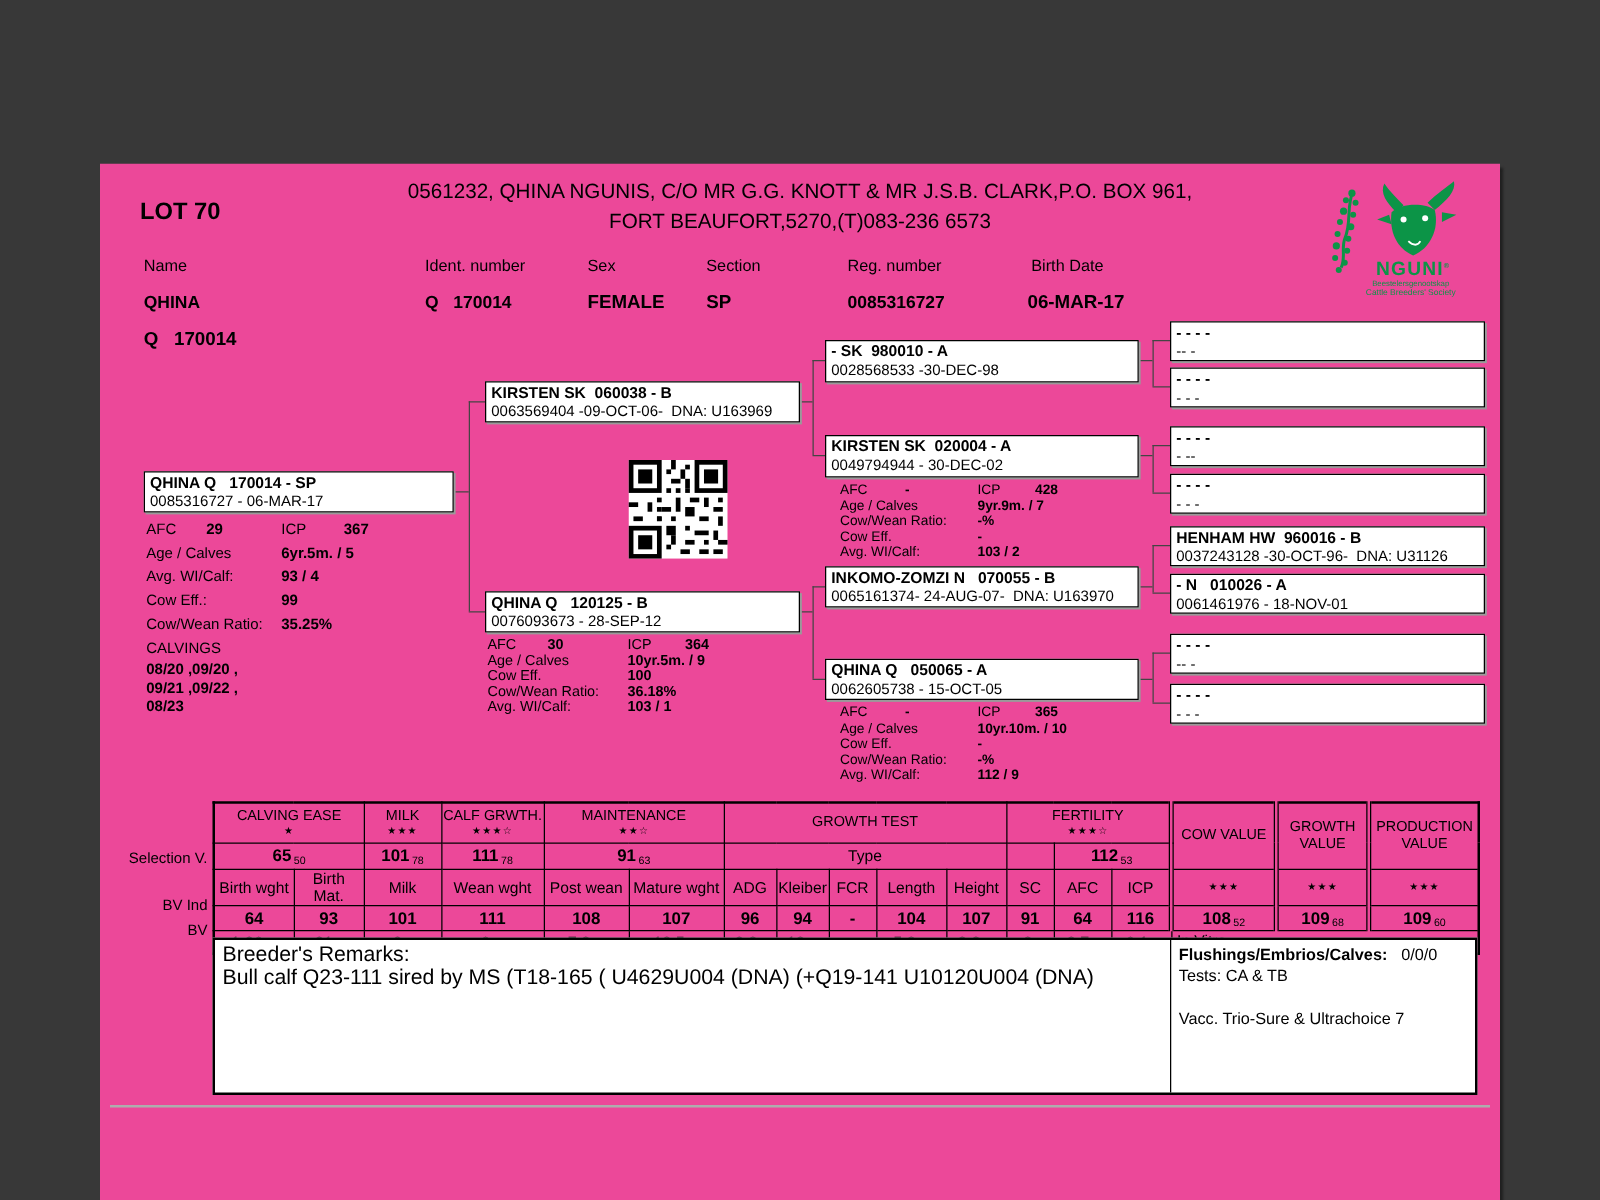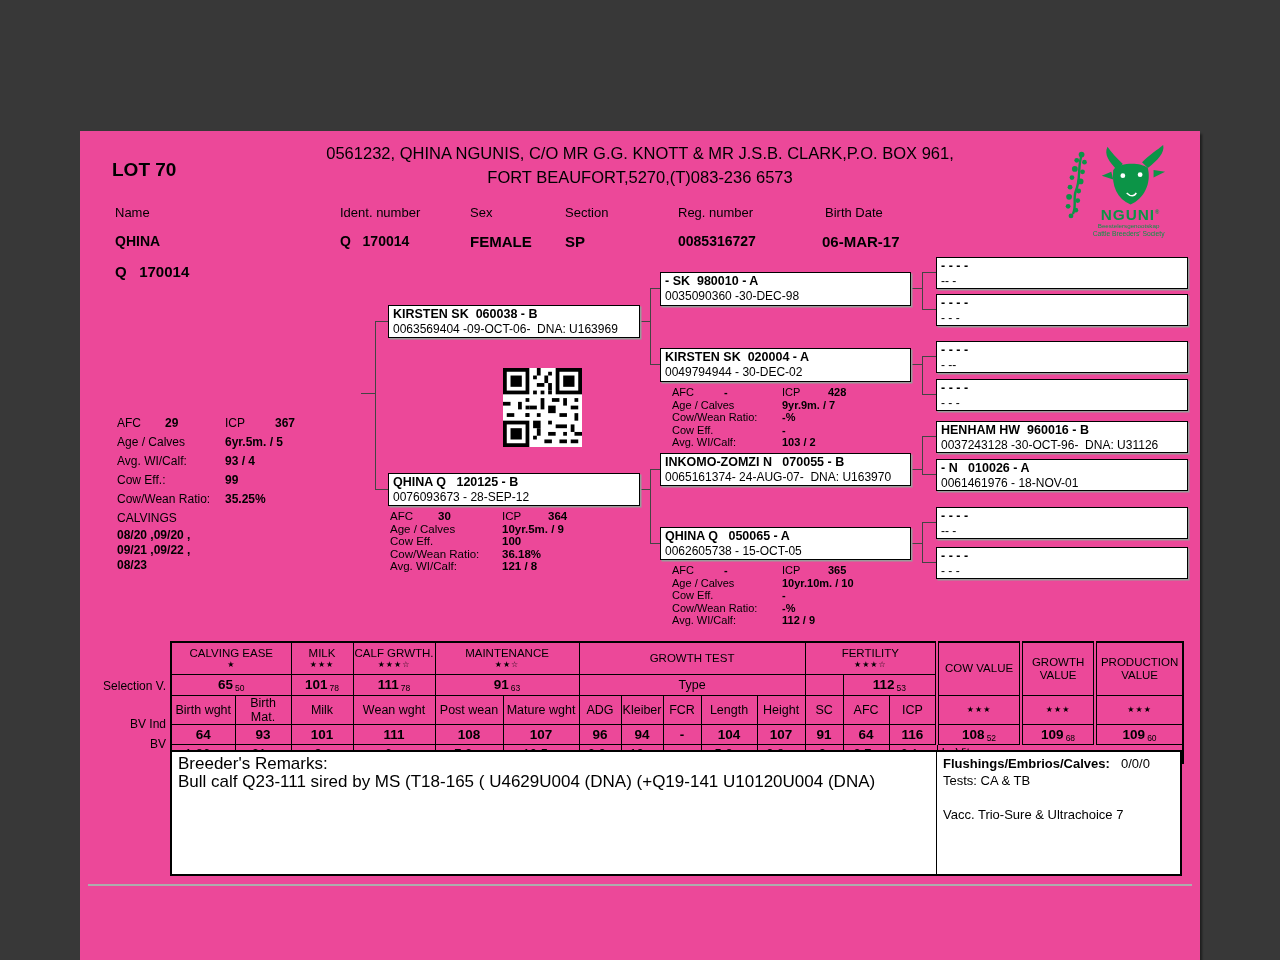--- a/index.html
+++ b/index.html
@@ -152,20 +152,24 @@
       <div class="cl" style="left: 829px; top: 338px; width: 13px; height: 0px; border-top: 1px solid rgb(68, 68, 68);"></div>
       <div class="cl" style="left: 842px; top: 305px; height: 38px; width: 0px; border-left: 1px solid rgb(68, 68, 68);"></div>
       <div class="cl" style="left: 842px; top: 305px; width: 14px; height: 0px; border-top: 1px solid rgb(68, 68, 68);"></div>
       <div class="cl" style="left: 842px; top: 343px; width: 14px; height: 0px; border-top: 1px solid rgb(68, 68, 68);"></div>
       <div class="cl" style="left: 829px; top: 412px; width: 13px; height: 0px; border-top: 1px solid rgb(68, 68, 68);"></div>
       <div class="cl" style="left: 842px; top: 391px; height: 40px; width: 0px; border-left: 1px solid rgb(68, 68, 68);"></div>
       <div class="cl" style="left: 842px; top: 391px; width: 14px; height: 0px; border-top: 1px solid rgb(68, 68, 68);"></div>
       <div class="cl" style="left: 842px; top: 431px; width: 14px; height: 0px; border-top: 1px solid rgb(68, 68, 68);"></div>
     </div>
 
+  <div class="pbox" style="left:35px;top:246px;width:238px;height:30px;">
+    <div class="nm">QHINA Q   170014 - SP</div>
+    <div class="rg">0085316727 - 06-MAR-17</div>
+  </div>
   <div class="stats" style="left:37px;top:283px;line-height:19px;">
     <div class="statrow">
       <span class="sl" style="width:48px;">AFC</span>
       <span class="sv" style="width:60px;">29</span>
       <span class="sl" style="width:50px;">ICP</span>
       <span class="sv">367</span>
     </div>
     <div class="statrow">
         <span class="sl" style="width:108px;">Age / Calves</span>
         <span class="sv">6yr.5m. / 5</span>
@@ -210,21 +214,21 @@
     <div class="statrow">
         <span class="sl" style="width:112px;">Cow Eff.</span>
         <span class="sv">100</span>
       </div>
     <div class="statrow">
         <span class="sl" style="width:112px;">Cow/Wean Ratio:</span>
         <span class="sv">36.18%</span>
       </div>
     <div class="statrow">
         <span class="sl" style="width:112px;">Avg. WI/Calf:</span>
-        <span class="sv">121 / 8</span>
+        <span class="sv">103 / 1</span>
       </div>
   </div>
 
   <svg class="qr" width="85" height="79" viewBox="0 0 84 84">
     <rect x="0" y="0" width="84" height="84" fill="#fff"></rect>
     <g fill="#000">
       <rect x="0" y="0" width="28" height="28"></rect>
         <rect x="4" y="4" width="20" height="20" fill="#fff"></rect>
         <rect x="8" y="8" width="12" height="12"></rect>
       <rect x="56" y="0" width="28" height="28"></rect>
@@ -269,21 +273,21 @@
         <rect x="76" y="68" width="8" height="4"></rect>
         <rect x="32" y="72" width="4" height="4"></rect>
       <rect x="44" y="76" width="8" height="4"></rect>
         <rect x="60" y="76" width="8" height="4"></rect>
         <rect x="72" y="76" width="8" height="4"></rect>
     </g>
   </svg>
 
   <div class="pbox" style="left:580px;top:141px;width:241px;height:31px;">
     <div class="nm">- SK  980010 - A</div>
-    <div class="rg">0035090360 -30-DEC-98</div>
+    <div class="rg">0028568533 -30-DEC-98</div>
   </div>
   <div class="pbox" style="left:580px;top:217px;width:241px;height:31px;">
     <div class="nm">KIRSTEN SK  020004 - A</div>
     <div class="rg">0049794944 - 30-DEC-02</div>
   </div>
   <div class="stats" style="left:592px;top:255px;line-height:12.5px;font-size:11px;">
     <div class="statrow">
       <span class="sl" style="width:52px;">AFC</span>
       <span class="sv" style="width:58px;">-</span>
       <span class="sl" style="width:46px;">ICP</span>

